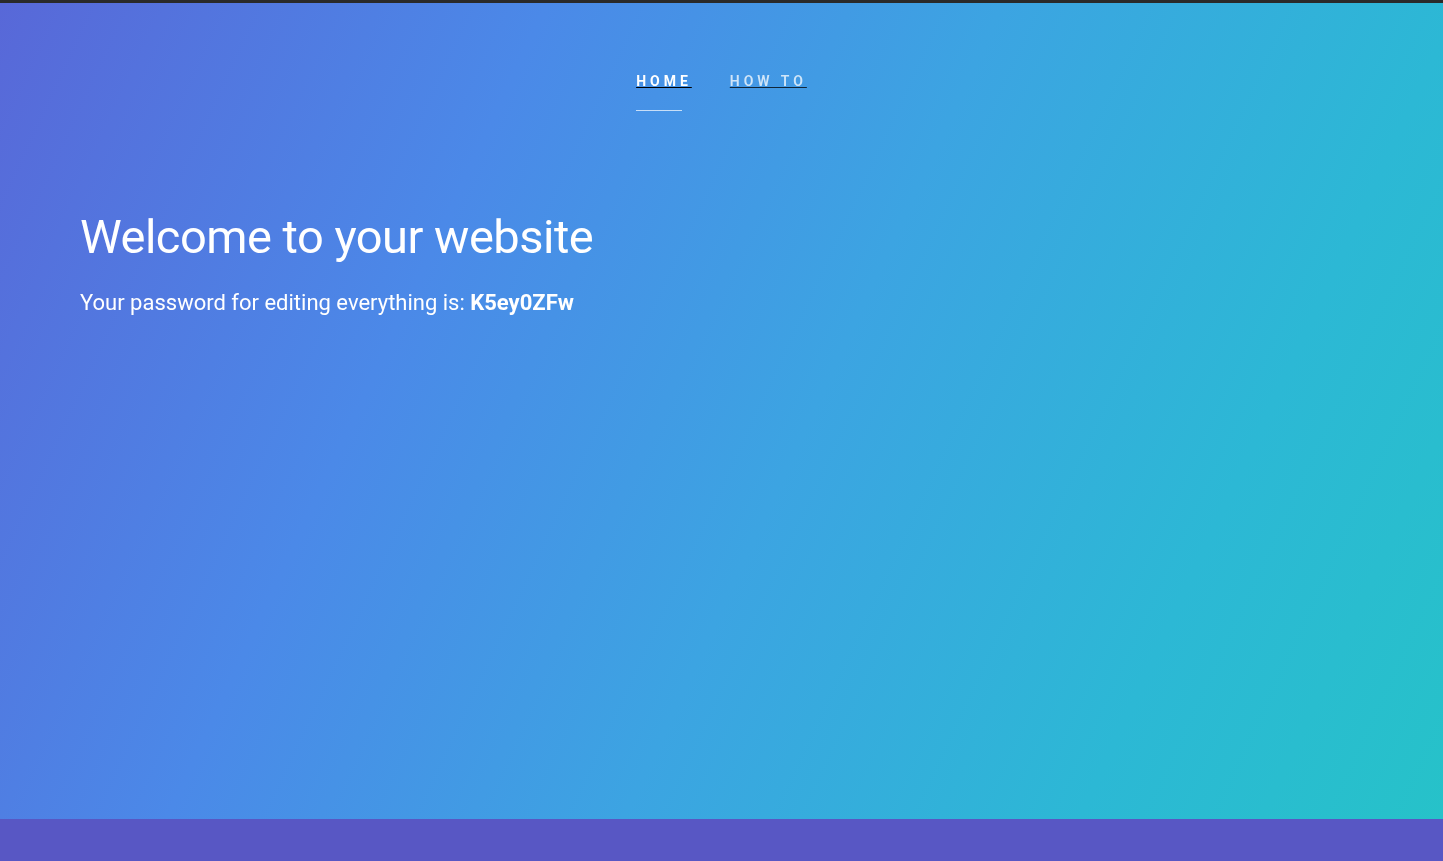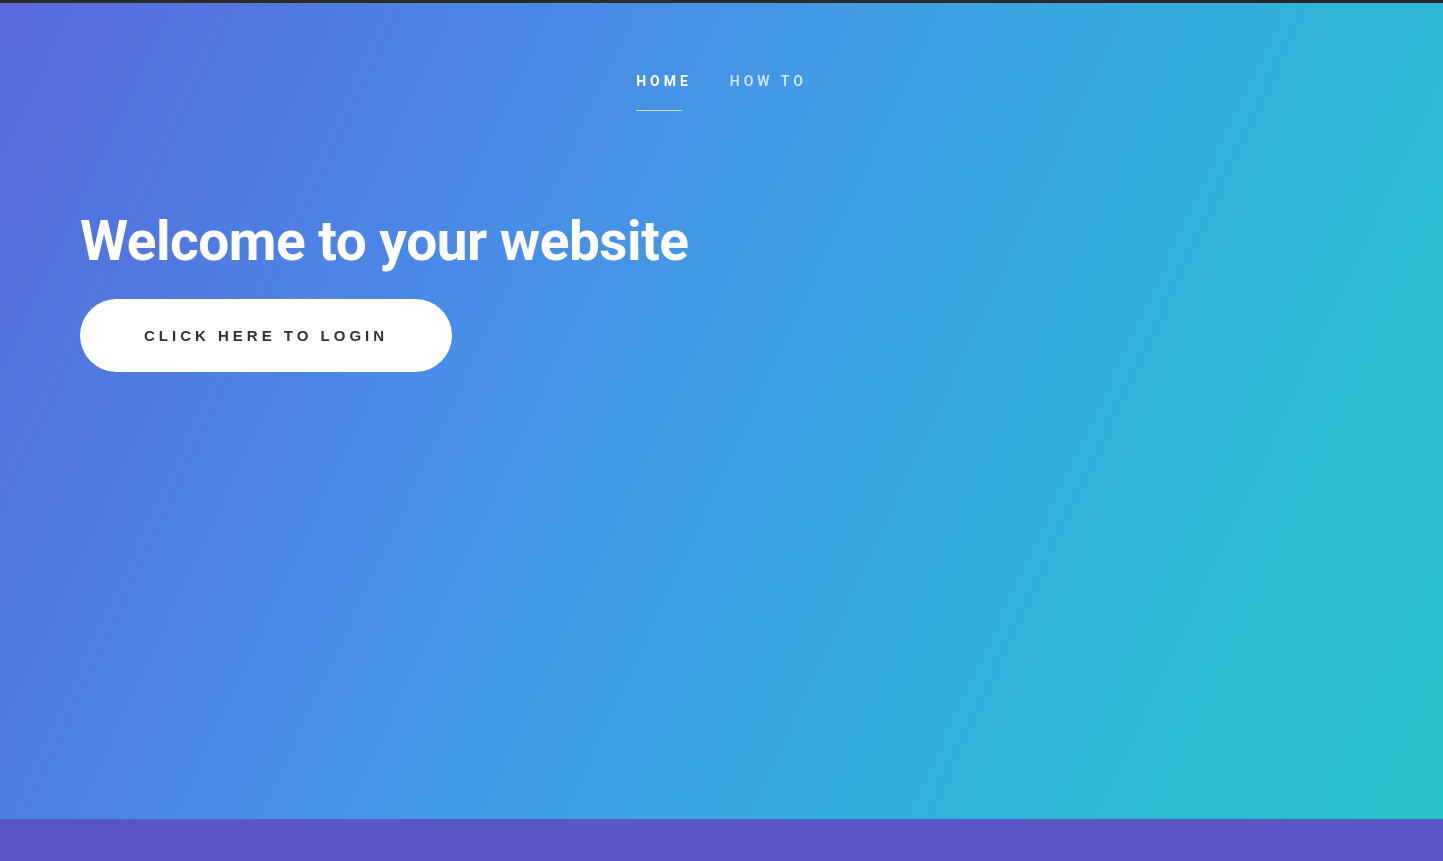--- a/index.html
+++ b/index.html
@@ -27,20 +27,21 @@
       background: linear-gradient(115deg, #5868d8 0%, #4b89e8 30%, #3ca4e2 55%, #2cb8d5 80%, #26c2c9 100%);
       padding: 0 80px;
       position: relative;
     }
     
     .nav {
       display: flex;
       justify-content: center;
       padding-top: 70px;
       gap: 38px;
+      text-decoration: underline;
     }
     
     .nav-item {
       color: #ffffff;
       font-size: 14px;
       font-weight: 700;
       letter-spacing: 4px;
       text-transform: uppercase;
       cursor: pointer;
       padding-bottom: 22px;
@@ -61,22 +62,22 @@
       height: 1px;
       background: rgba(255, 255, 255, 0.7);
     }
     
     .content {
       padding-top: 98px;
     }
     
     .heading {
       color: #ffffff;
-      font-size: 55px;
-      font-weight: 700;
+      font-size: 47px;
+      font-weight: 400;
       letter-spacing: -0.5px;
       margin-bottom: 26px;
     }
     
     .password-line {
       color: #ffffff;
       font-size: 22px;
       font-weight: 400;
       margin-bottom: 70px;
     }
@@ -122,19 +123,21 @@
       <span>Home</span>
     </div>
     <div class="nav-item inactive">
       <span>How To</span>
     </div>
   </nav>
 
   <div class="content">
     <h1 class="heading">Welcome to your website</h1>
     
+    <p class="password-line">
+      <span>Your password for editing everything is: </span><span class="password-value">K5ey0ZFw</span>
+    </p>
     
-    <button class="login-button">CLICK HERE TO LOGIN</button>
     
   </div>
 </div>
 
 <div class="footer"></div>
 
 </body></html>

